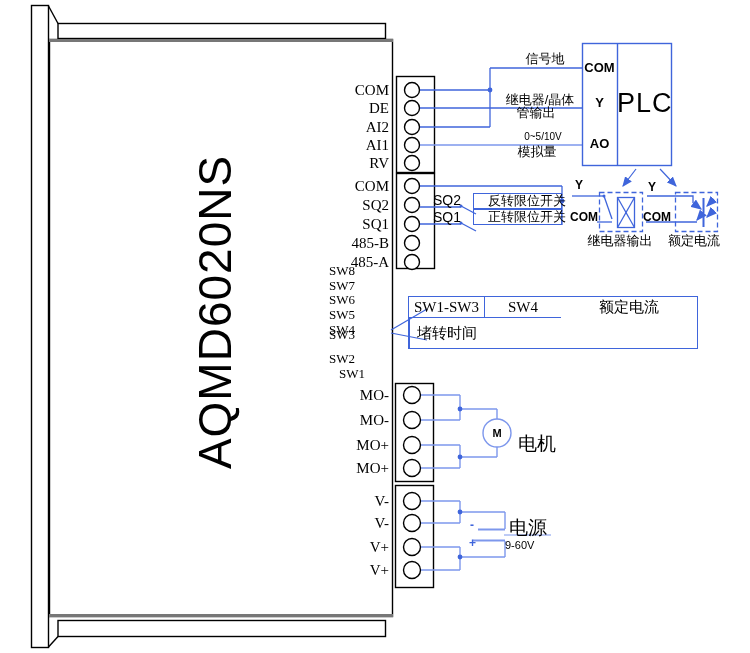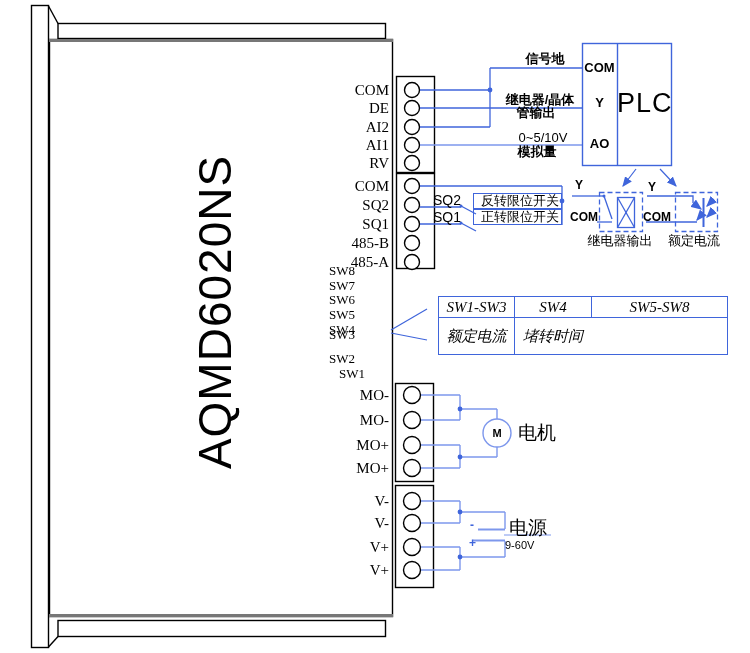--- a/index.html
+++ b/index.html
@@ -3,32 +3,32 @@
 <meta charset="utf-8">
 <style>
   html,body{margin:0;padding:0;background:#ffffff;}
   #stage{position:relative;width:750px;height:653px;background:#ffffff;overflow:hidden;
          font-family:"Liberation Sans",sans-serif;color:#000;}
   #stage svg{position:absolute;left:0;top:0;}
   .lbl{position:absolute;white-space:nowrap;line-height:1.1;}
   .serif{font-family:"Liberation Serif",serif;}
   .term{font-size:15px;text-align:right;width:60px;}
   .sw{font-size:13px;text-align:left;width:60px;}
-  .cn{font-weight:700;font-size:13px;text-align:center;}
+  .cn{font-weight:400;font-size:13px;text-align:center;}
   .cnn{font-weight:400;}
   .plcterm{font-weight:700;font-size:13px;text-align:center;width:35px;}
   .plcname{font-size:27px;letter-spacing:1px;text-align:center;width:55px;}
   .outlbl{font-weight:700;font-size:12px;}
   .cap{font-size:13px;text-align:center;width:80px;font-weight:400;}
   .sqlbl{font-size:14px;}
   .swbox{position:absolute;border:1px solid #3F65DB;font-size:13px;line-height:14px;
-         padding-left:7px;white-space:nowrap;box-sizing:border-box;}
-  #diptable{position:absolute;left:438px;top:296px;width:290px;height:59px;
+         padding-left:14px;white-space:nowrap;box-sizing:border-box;}
+  #diptable{position:absolute;left:408px;top:296px;width:290px;height:53px;
             border:1.5px solid #3F65DB;box-sizing:border-box;display:grid;
-            grid-template-columns:75px 77px 1fr;grid-template-rows:21px 1fr;font-style:italic;}
+            grid-template-columns:75px 77px 1fr;grid-template-rows:21px 1fr;}
   #diptable .cell{display:flex;align-items:center;justify-content:center;
             border-left:1.5px solid #3F65DB;white-space:nowrap;}
   #diptable .c0{border-left:none;}
   #diptable .r0{border-bottom:1.5px solid #3F65DB;font-family:"Liberation Serif",serif;font-size:15px;}
   #diptable .r1{font-size:15px;}
   #diptable .offs{font-family:"Liberation Serif",serif;font-size:15px;letter-spacing:.5px;}
   .bigcn{font-size:19px;font-weight:400;}
   .model{position:absolute;left:215px;top:312px;transform:translate(-50%,-50%) rotate(-90deg);
          font-size:46px;letter-spacing:1px;white-space:nowrap;}
   .sign{position:absolute;color:#3F65DB;font-size:12px;font-weight:700;line-height:1;}
@@ -204,21 +204,21 @@
 <span class="lbl serif term" style="right:361px;top:460px">MO+</span>
 
 <span class="lbl serif term" style="right:361px;top:493px">V-</span>
 <span class="lbl serif term" style="right:361px;top:515px">V-</span>
 <span class="lbl serif term" style="right:361px;top:539px">V+</span>
 <span class="lbl serif term" style="right:361px;top:562px">V+</span>
 
 <span class="lbl cn" style="left:505px;top:52px;width:80px">信号地</span>
 <span class="lbl cn" style="left:500px;top:93px;width:80px">继电器/晶体</span>
 <span class="lbl cn" style="left:496px;top:106px;width:80px">管输出</span>
-<span class="lbl cnn" style="left:503px;top:131px;width:80px;font-size:13px;text-align:center">0~5/10V</span>
+<span class="lbl cnn" style="left:503px;top:131px;width:80px;font-size:10px;text-align:center">0~5/10V</span>
 <span class="lbl cn" style="left:497px;top:145px;width:80px">模拟量</span>
 
 <span class="lbl plcterm" style="left:582px;top:61px">COM</span>
 <span class="lbl plcterm" style="left:582px;top:96px">Y</span>
 <span class="lbl plcterm" style="left:582px;top:137px">AO</span>
 <span class="lbl plcname" style="left:617px;top:89px">PLC</span>
 
 <span class="lbl sqlbl" style="left:433px;top:193px">SQ2</span>
 <div class="swbox" style="left:473px;top:193px;width:89px;height:16px">反转限位开关</div>
 <span class="lbl sqlbl" style="left:433px;top:210px">SQ1</span>
@@ -227,26 +227,25 @@
 <span class="lbl outlbl" style="left:575px;top:179px">Y</span>
 <span class="lbl outlbl" style="left:570px;top:211px">COM</span>
 <span class="lbl cap" style="left:580px;top:234px">继电器输出</span>
 <span class="lbl outlbl" style="left:648px;top:181px">Y</span>
 <span class="lbl outlbl" style="left:643px;top:211px">COM</span>
 <span class="lbl cap" style="left:654px;top:234px">额定电流</span>
 
 <div id="diptable">
   <div class="cell r0 c0">SW1-SW3</div>
   <div class="cell r0">SW4</div>
-  <div class="cell r0">SW5-SW8</div>
   <div class="cell r1 c0">额定电流</div>
   <div class="cell r1">堵转时间</div>
 </div>
 
 <span class="lbl" style="left:489px;top:427px;width:16px;text-align:center;font-size:11px;font-weight:700">M</span>
-<span class="lbl bigcn" style="left:518px;top:423px">电机</span>
+<span class="lbl bigcn" style="left:518px;top:434px">电机</span>
 
 <span class="sign" style="left:470px;top:519px">-</span>
 <span class="sign" style="left:469px;top:537px">+</span>
 <span class="lbl bigcn" style="left:509px;top:518px">电源</span>
 <span class="lbl" style="left:505px;top:539px;font-size:11px">9-60V</span>
 
 </div>
 
 </body></html>

